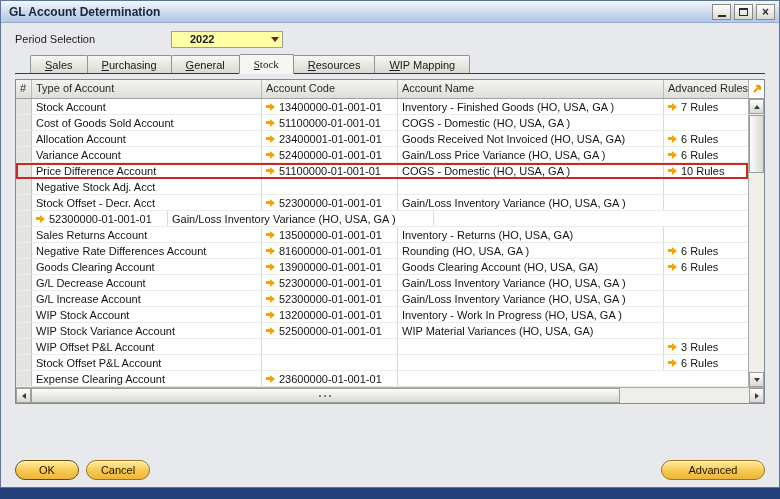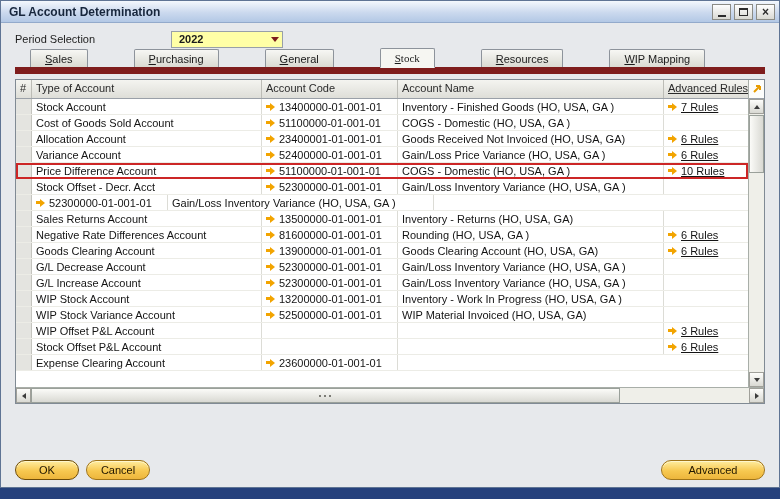--- a/index.html
+++ b/index.html
@@ -27,46 +27,46 @@
   }
   .min-glyph { width:8px; height:2px; background:#2c2c2c; margin-top:8px; }
   .max-glyph { width:9px; height:8px; border:1px solid #2c2c2c; border-top-width:2px; }
   .close-glyph { font-size:12px; font-weight:bold; color:#2c2c2c; line-height:1; }
   .close-glyph::before { content:"\00D7"; }
   
   .period-row { position:absolute; top:28px; left:14px; right:14px; height:20px; display:flex; align-items:center; }
   .period-label { width:156px; font-size:11px; color:#1c1c1c; }
   .combo {
     width:112px; height:17px; background:#ffffa6; border:1px solid #98a0a8;
-    display:flex; align-items:center; font-size:11px; font-weight:bold; color:#1a1a1a; padding-left:7px;
+    display:flex; align-items:center; font-size:11px; font-weight:bold; color:#1a1a1a; padding-left:18px;
   }
   .combo-arrow-btn { margin-left:auto; width:15px; height:100%; display:flex; align-items:center; justify-content:center; }
   .combo-arrow { width:0; height:0; border-left:4px solid transparent; border-right:4px solid transparent; border-top:5px solid #7c1c1c; }
   
-  .tabstrip { position:absolute; top:53px; left:14px; right:14px; height:20px; display:flex; align-items:flex-end; padding-left:16px; border-bottom:7px solid #7f1d1d;gap:47px; }
+  .tabstrip { position:absolute; top:53px; left:14px; right:14px; height:20px; display:flex; align-items:flex-end; padding-left:16px; border-bottom:1px solid #7f1d1d; }
   .tab {
     font-size:11px; color:#1a1a1a; padding:3px 14px 2px; height:18px; margin-left:-1px;
     background:linear-gradient(#f7f7f4,#dadad2); border:1px solid #8d939b; border-bottom:none;
     border-radius:2px 2px 0 0; white-space:nowrap;
   }
   .tab.active { background:#f6f6f2; height:20px; margin-bottom:-1px; border-bottom:1px solid #f6f6f2; position:relative; z-index:2;font-family:Liberation Serif, serif; }
   .tab .accel { text-decoration:underline; }
   
   .table-wrap { position:absolute; top:78px; left:14px; right:14px; height:325px; background:#fff; border:1px solid #808a94; display:flex; flex-direction:column; }
   .grid-area { flex:1; display:flex; overflow:hidden; }
   .cols { flex:1; display:flex; flex-direction:column; overflow:hidden; }
   .hdr { display:flex; height:19px; background:linear-gradient(#f4f4f0,#dedeD8); border-bottom:1px solid #9aa0a8; }
   .hcell { font-size:11px; color:#2a2a2a; padding:2px 4px 0; border-right:1px solid #bcbcb6; white-space:nowrap; overflow:hidden; }
   .row { display:flex; height:16px; background:#fff; border-bottom:1px solid #ecece6; }
   .cell { font-size:11px; color:#141414; padding:0 4px; border-right:1px solid #dcdcd6; white-space:nowrap; overflow:hidden; display:flex; align-items:center; }
   .c-num  { width:16px; }
   .c-type { width:230px; }
   .c-code { width:136px; }
   .c-name { width:266px; }
-  .c-rules{ flex:1; border-right:none !important;text-decoration:underline; }
+  .c-rules{ flex:1; border-right:none !important; }
   .row-num { background:#e4e4e0; border-right:1px solid #c4c4be; }
   .row.hl { outline:2px solid #cc2626; outline-offset:-2px; position:relative; z-index:3; }
   
   .la { display:inline-flex; align-items:center; margin-right:4px; flex:none; }
   .la .t { width:4px; height:3px; background:#f2a400; }
   .la .h { width:0; height:0; border-left:5px solid #f2a400; border-top:4px solid transparent; border-bottom:4px solid transparent; }
   
   .vscroll { width:16px; display:flex; flex-direction:column; background:#efefe9; border-left:1px solid #a8aea8; }
   .corner { height:19px; background:#fdfdfb; border-bottom:1px solid #9aa0a8; display:flex; align-items:center; justify-content:center; }
   .sbtn { height:15px; width:100%; background:linear-gradient(#fdfdfb,#d9d9d3); border:1px solid #a0a09a; display:flex; align-items:center; justify-content:center; flex:none; }
@@ -249,20 +249,29 @@
                 <span class="la">
                   <span class="t"></span>
                   <span class="h"></span>
                 </span>
                 <span>10 Rules</span>
               </div>
             </div>
             <div class="row">
               <div class="cell c-num row-num"></div>
               <div class="cell c-type">
+                <span>Negative Stock Adj. Acct</span>
+              </div>
+              <div class="cell c-code"></div>
+              <div class="cell c-name"></div>
+              <div class="cell c-rules"></div>
+            </div>
+            <div class="row">
+              <div class="cell c-num row-num"></div>
+              <div class="cell c-type">
                 <span>Stock Offset - Decr. Acct</span>
               </div>
               <div class="cell c-code">
                 <span class="la">
                   <span class="t"></span>
                   <span class="h"></span>
                 </span>
                 <span>52300000-01-001-01</span>
               </div>
               <div class="cell c-name">
@@ -404,21 +413,21 @@
                 <span>WIP Stock Variance Account</span>
               </div>
               <div class="cell c-code">
                 <span class="la">
                   <span class="t"></span>
                   <span class="h"></span>
                 </span>
                 <span>52500000-01-001-01</span>
               </div>
               <div class="cell c-name">
-                <span>WIP Material Invoiced (HO, USA, GA)</span>
+                <span>WIP Material Variances (HO, USA, GA)</span>
               </div>
               <div class="cell c-rules"></div>
             </div>
             <div class="row">
               <div class="cell c-num row-num"></div>
               <div class="cell c-type">
                 <span>WIP Offset P&amp;L Account</span>
               </div>
               <div class="cell c-code"></div>
               <div class="cell c-name"></div>

